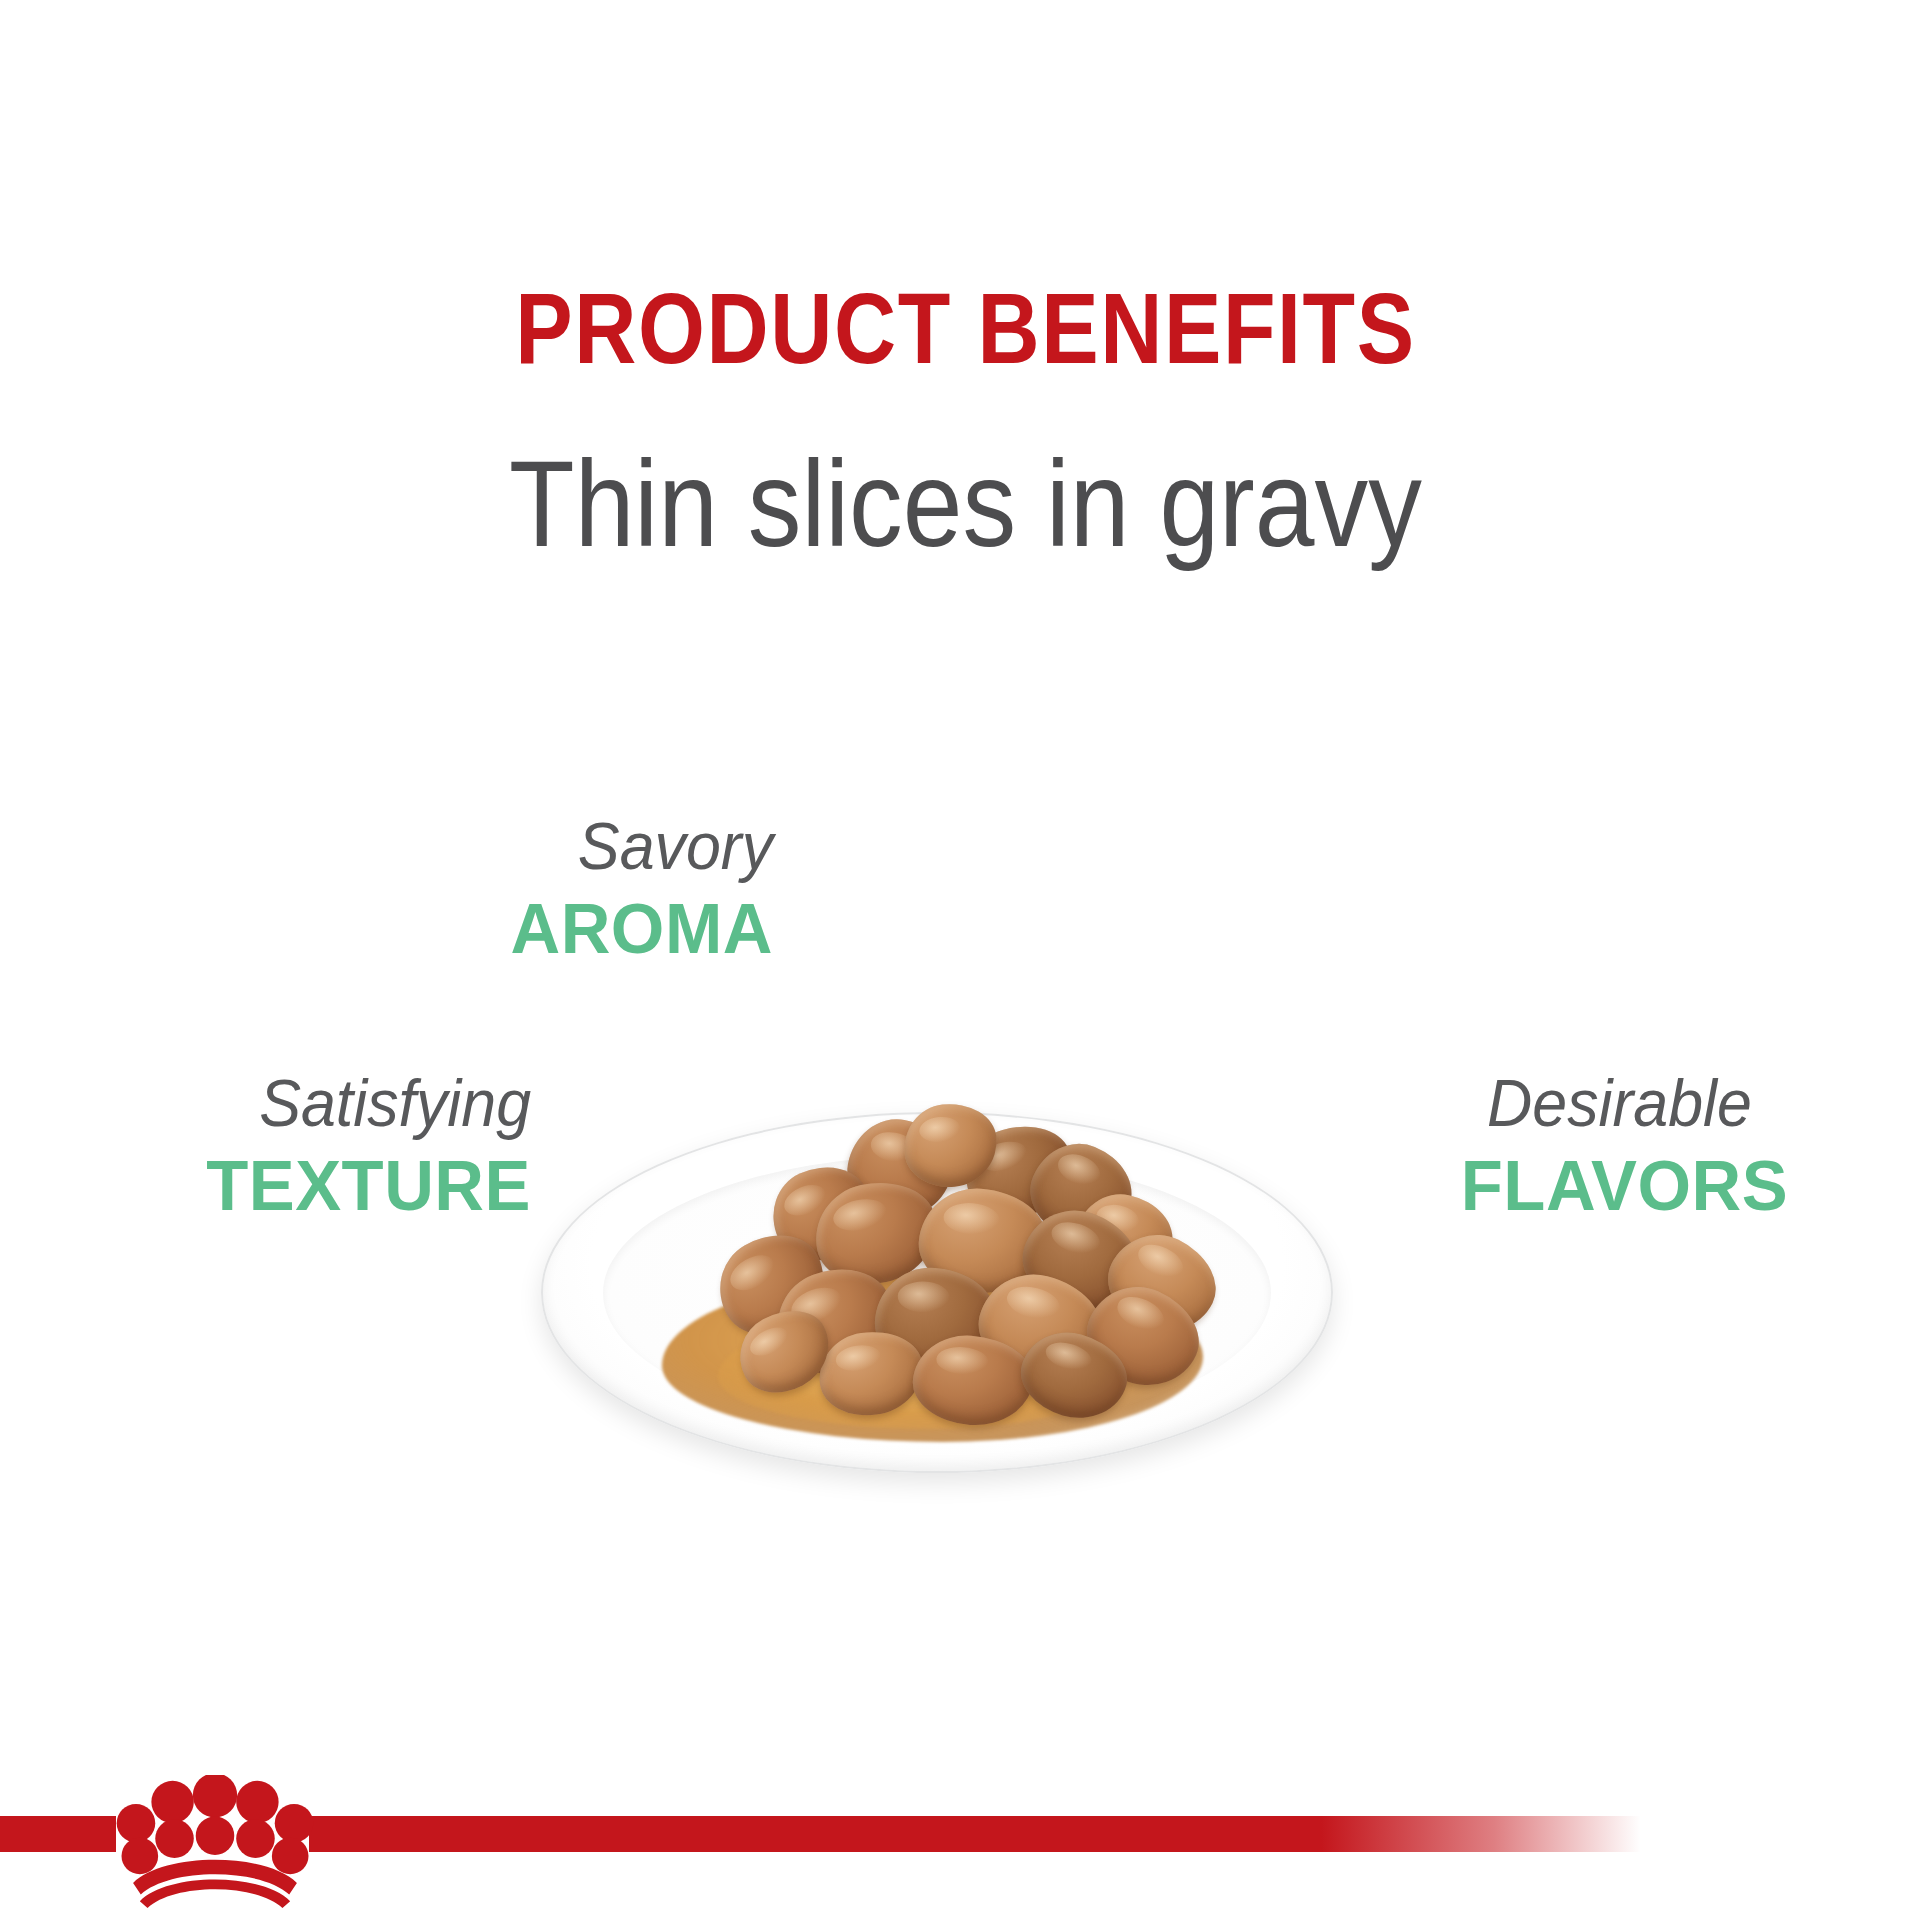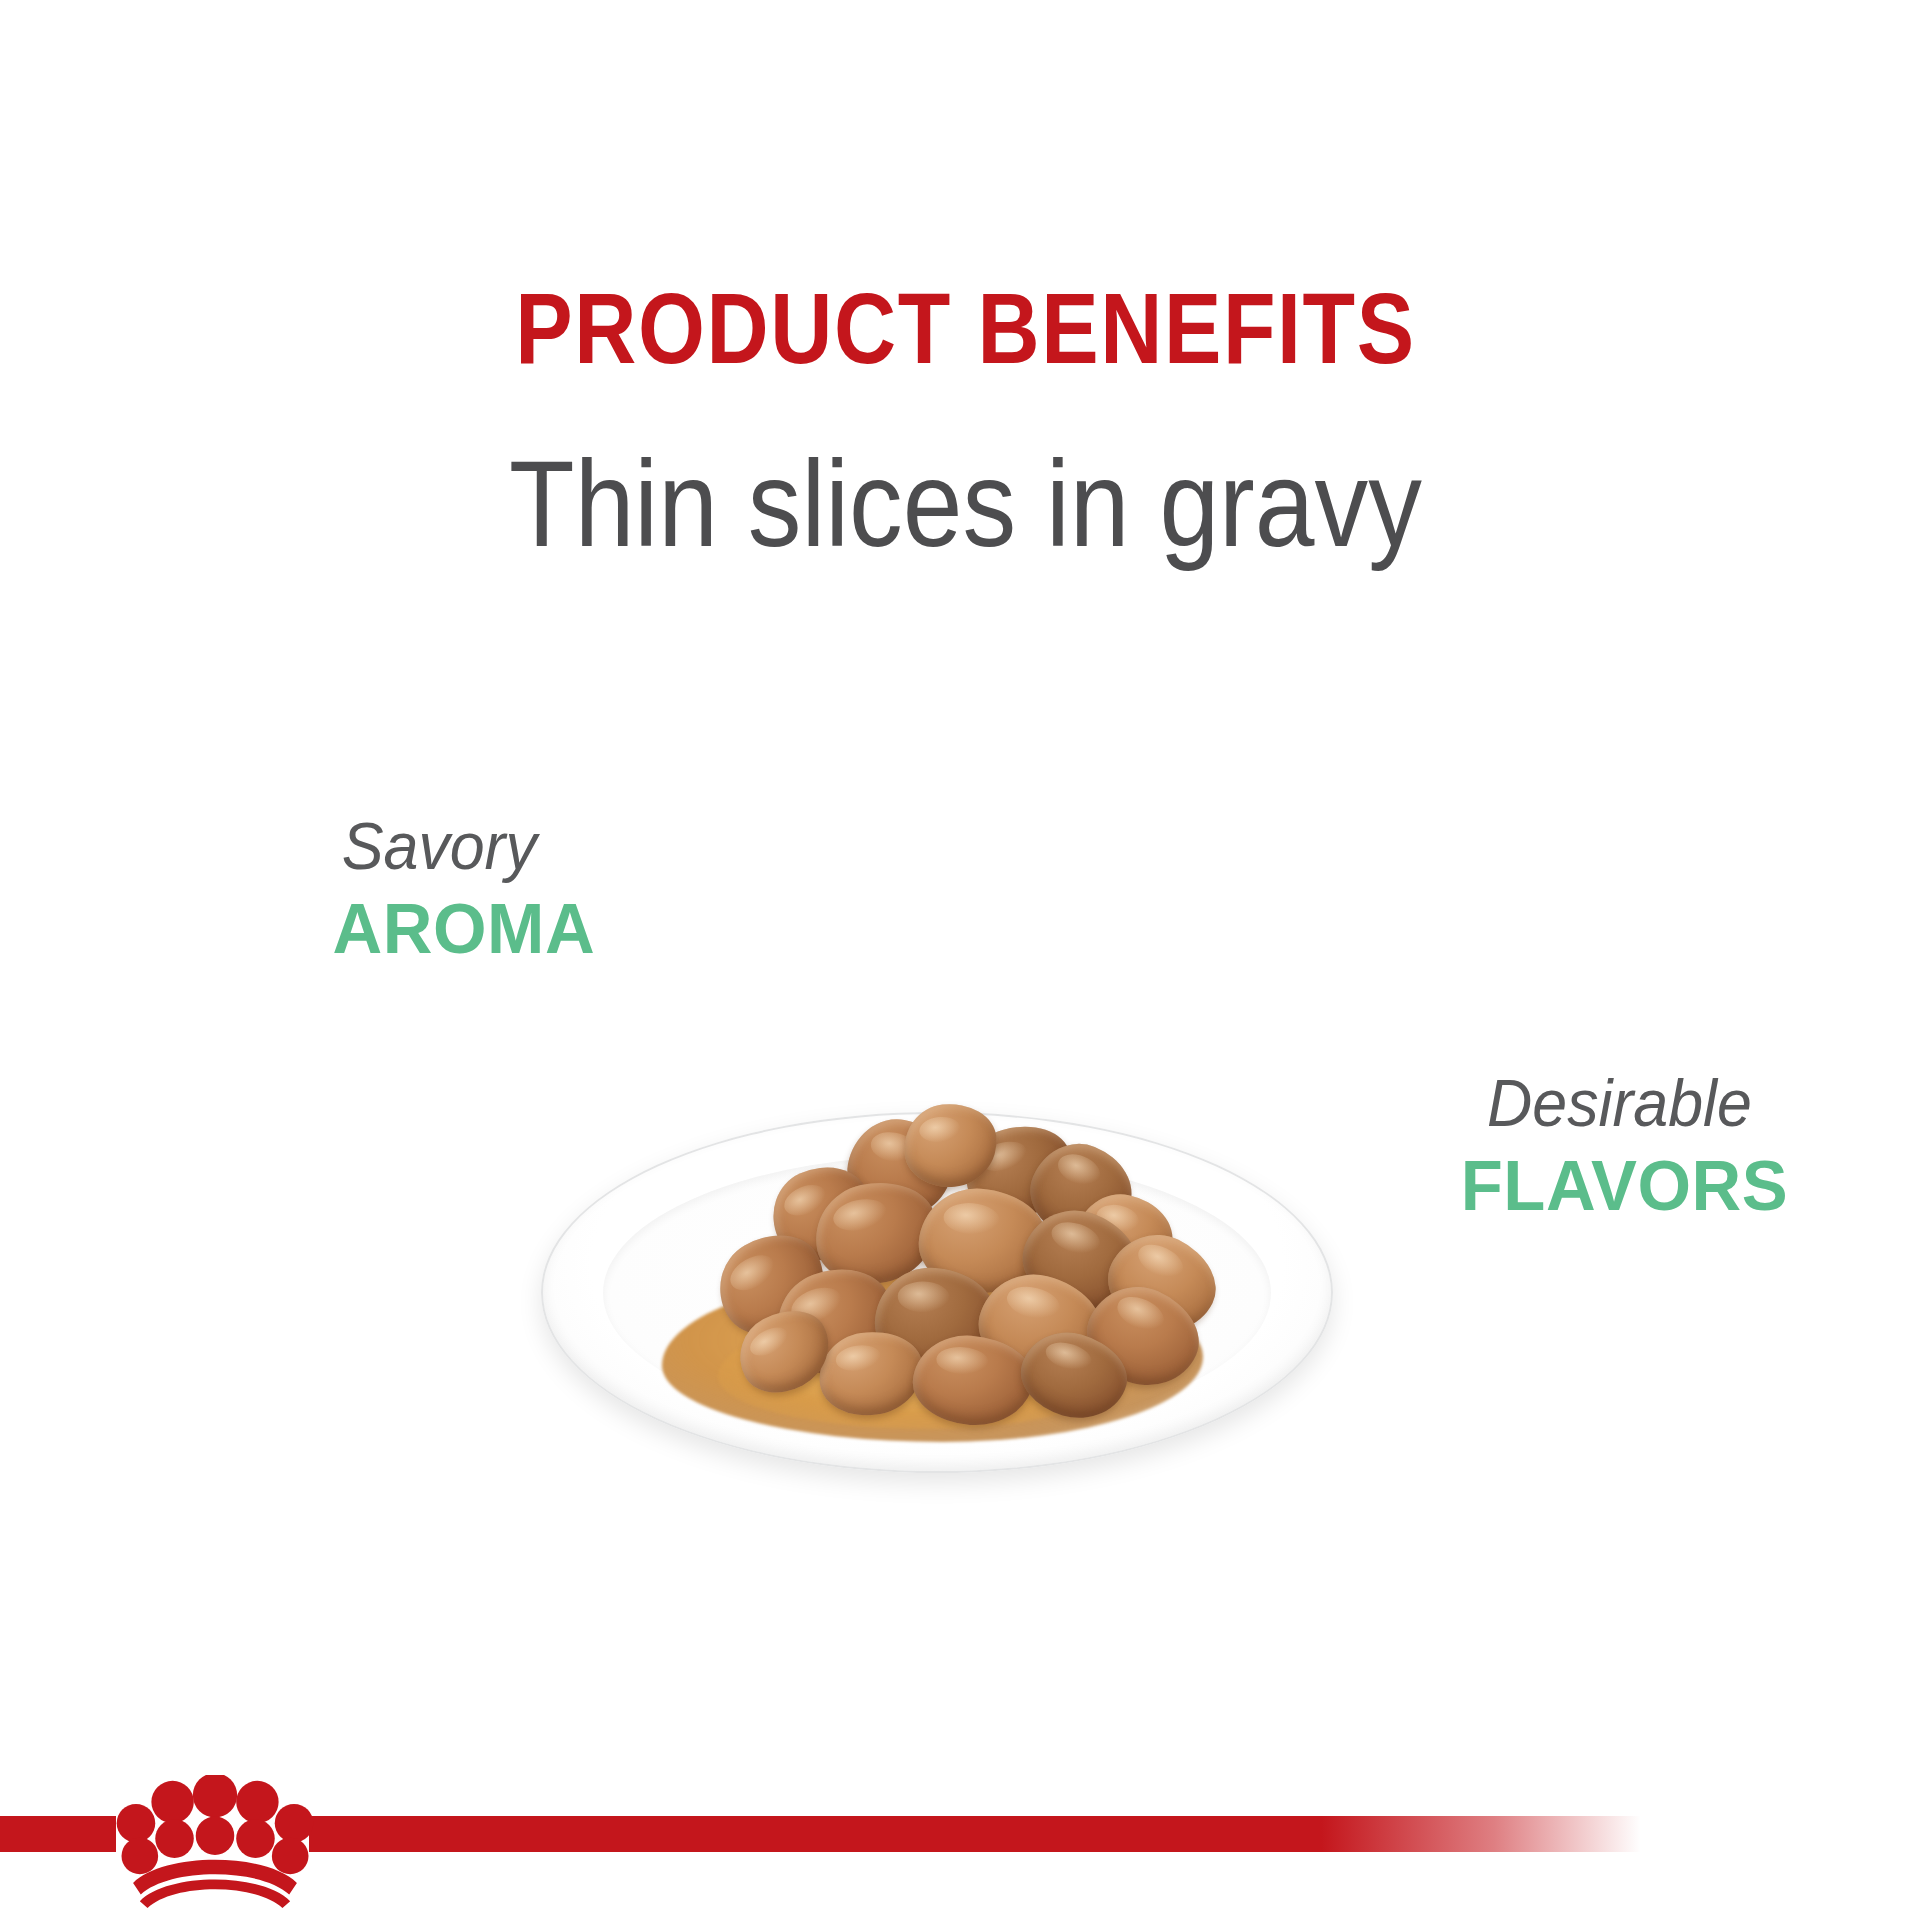--- a/index.html
+++ b/index.html
@@ -77,21 +77,21 @@
     font-family: "Liberation Sans Narrow", "Liberation Sans", sans-serif;
     font-weight: 700;
     font-size: 71px;
     color: #5BBD8B;
     display: block;
     margin-top: 13.5px;
     letter-spacing: 0.5px;
     transform: scaleX(0.97);
   }
 
-  .benefit.b-aroma       { top: 813px;  left: 319px;  width: 454px; text-align: left;
+  .benefit.b-aroma       { top: 813px;  left: 319px;  width: 454px; text-align: right;
                            transform-origin: 100% 50%; }
   .benefit.b-consistency { top: 813px;  left: 966px; width: 579px; text-align: right;
                            transform-origin: 100% 50%; }
   .benefit.b-texture     { top: 1070px; left: 58px;   width: 473px; text-align: right;
                            transform-origin: 100% 50%; }
   .benefit.b-flavors     { top: 1070px; left = 1381px; width: 492px; text-align: left; }
   .benefit.b-flavors     { top: 1070px; left: 1381px; width: 502px; text-align: center;
                            transform-origin: 0% 50%; }
   .benefit.b-aroma .lead, .benefit.b-consistency .lead,
   .benefit.b-texture .lead { transform-origin: 100% 50%; }
@@ -213,20 +213,24 @@
   <div class="title">PRODUCT BENEFITS</div>
 
   <div class="subtitle">Thin slices in gravy</div>
 
   <div class="benefit b-aroma">
     <span class="lead">Savory</span>
     <span class="key">AROMA</span>
   </div>
 
 
+  <div class="benefit b-texture">
+    <span class="lead">Satisfying</span>
+    <span class="key">TEXTURE</span>
+  </div>
 
   <div class="benefit b-flavors">
     <span class="lead">Desirable</span>
     <span class="key">FLAVORS</span>
   </div>
 
   <div class="food-wrap">
     <div class="plate">
       <div class="plate-inner"></div>
     </div>

